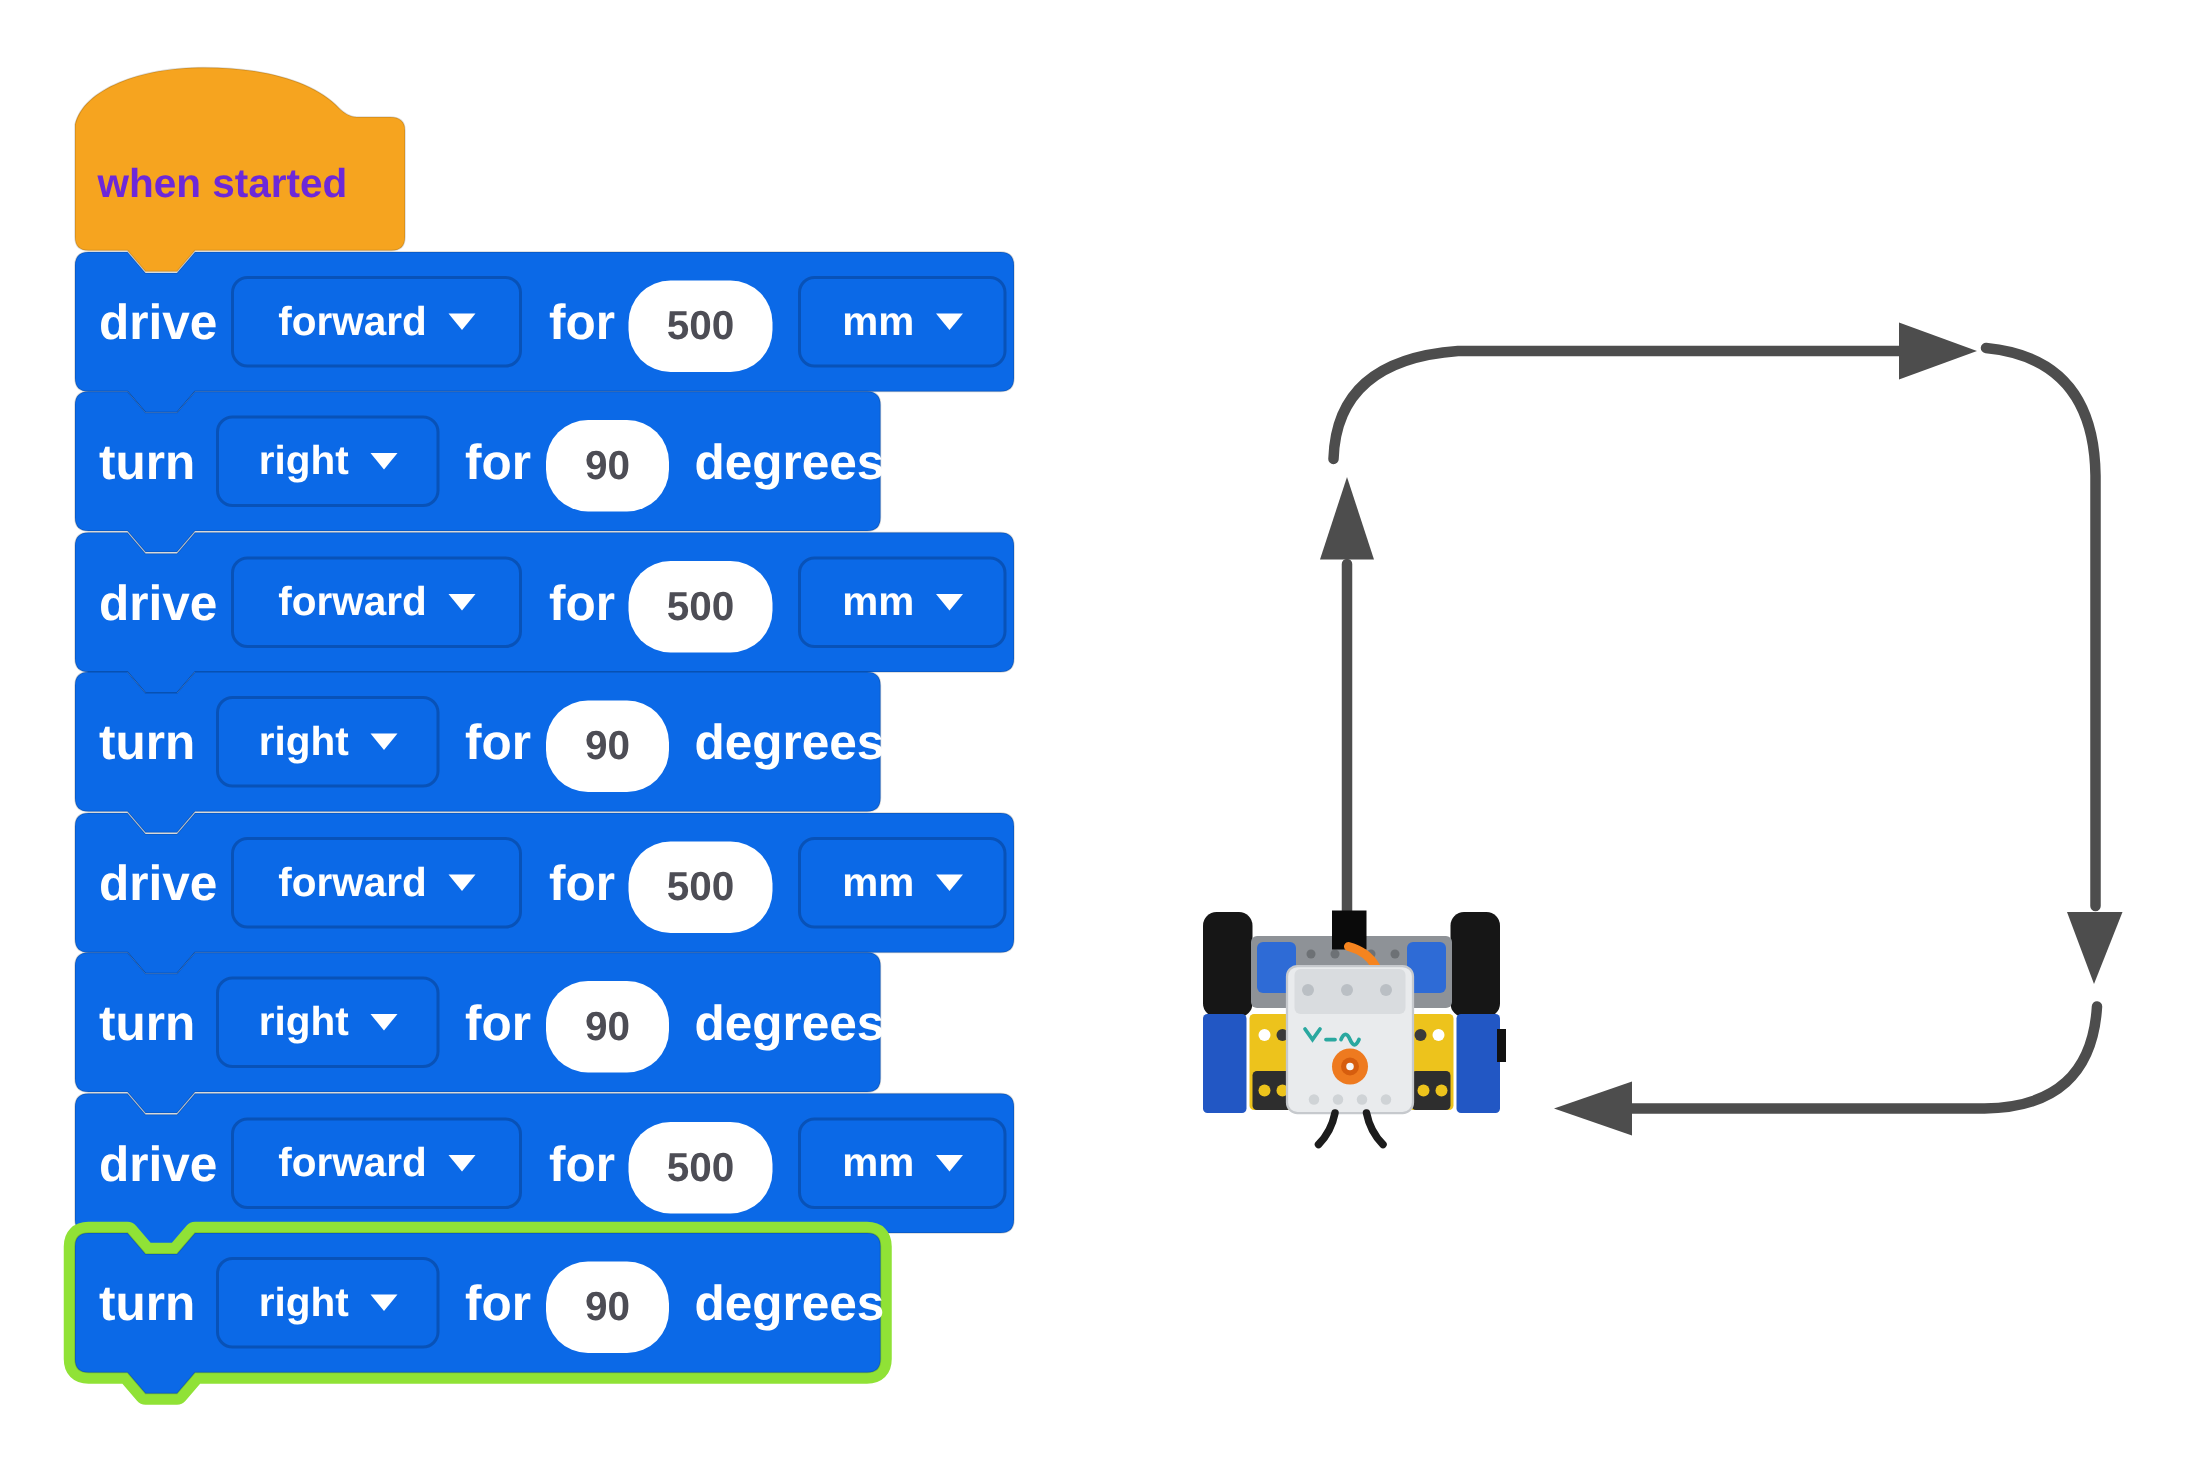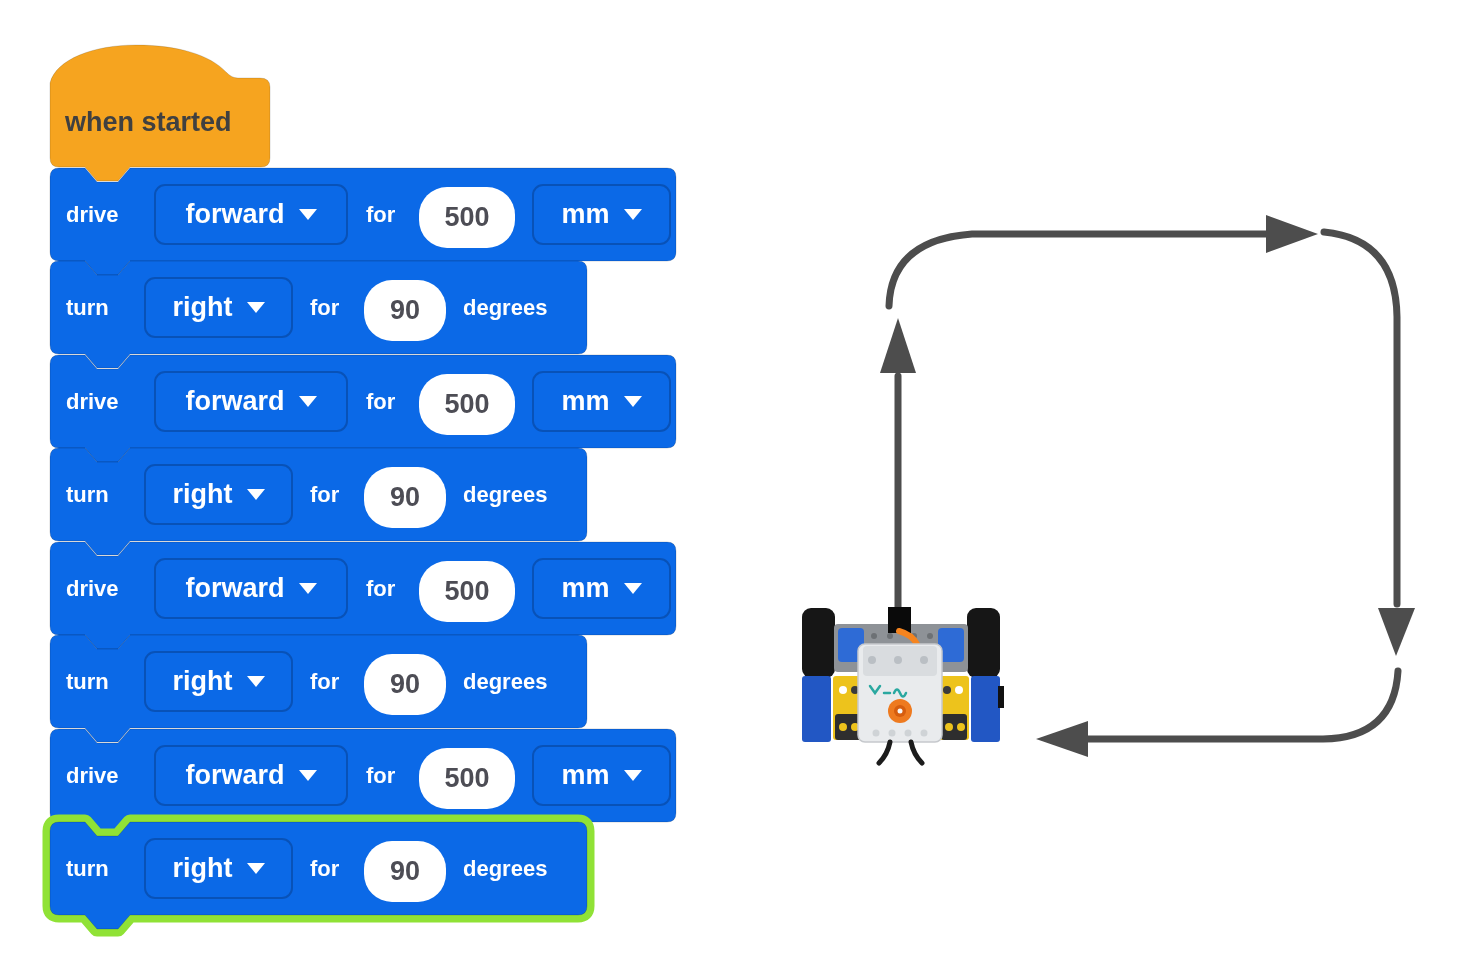--- a/index.html
+++ b/index.html
@@ -15,23 +15,23 @@
   .canvas{position:relative;width:1462px;height:978px;background:var(--bg);overflow:hidden;}
 
   
   .hat,.block{position:absolute;}
   .hat svg,.block svg{position:absolute;left:0;top:0;overflow:visible;display:block;}
   .shape-blue{fill:var(--blue);stroke:rgba(0,0,0,0.16);stroke-width:1;}
   .shape-orange{fill:var(--orange);stroke:rgba(0,0,0,0.14);stroke-width:1;}
   .shape-green-stroke{fill:none;stroke:var(--green);stroke-width:15;stroke-linejoin:round;}
 
   .hlbl{position:absolute;left:15px;top:33px;height:89px;line-height:89px;
-        color:#404040;font-weight:bold;font-size:27px;white-space:nowrap;}
+        color:#6d28d9;font-weight:bold;font-size:27px;white-space:nowrap;}
   .lbl{position:absolute;top:0;height:93px;line-height:93px;color:#fff;
-       font-weight:bold;font-size:22px;white-space:nowrap;}
+       font-weight:bold;font-size:33px;white-space:nowrap;}
   .dd{position:absolute;top:16px;height:61px;box-sizing:border-box;
       border:2px solid rgba(0,0,20,0.22);border-radius:11px;
       display:flex;align-items:center;justify-content:center;gap:14px;
       color:#fff;font-weight:bold;font-size:27px;cursor:pointer;}
   .caret{width:0;height:0;border-left:9px solid transparent;
          border-right:9px solid transparent;border-top:11px solid #fff;}
   .oval{position:absolute;top:19px;height:61px;background:#fff;border-radius:28px;
         display:flex;align-items:center;justify-content:center;
         color:var(--valtext);font-weight:bold;font-size:27px;cursor:text;}
 

